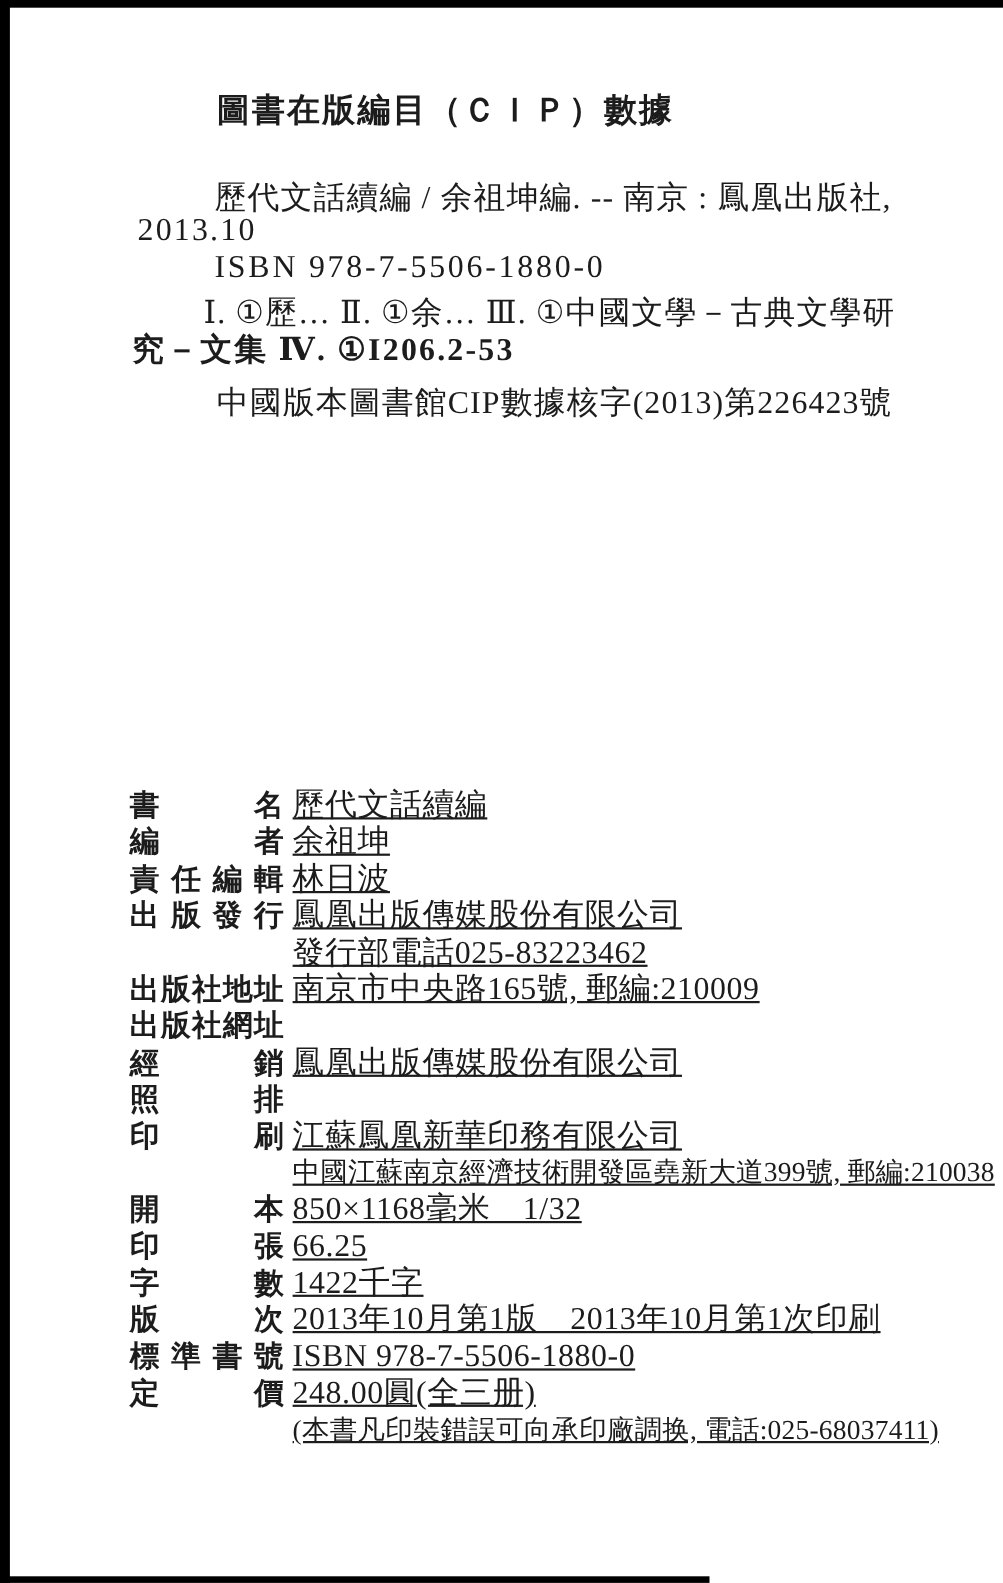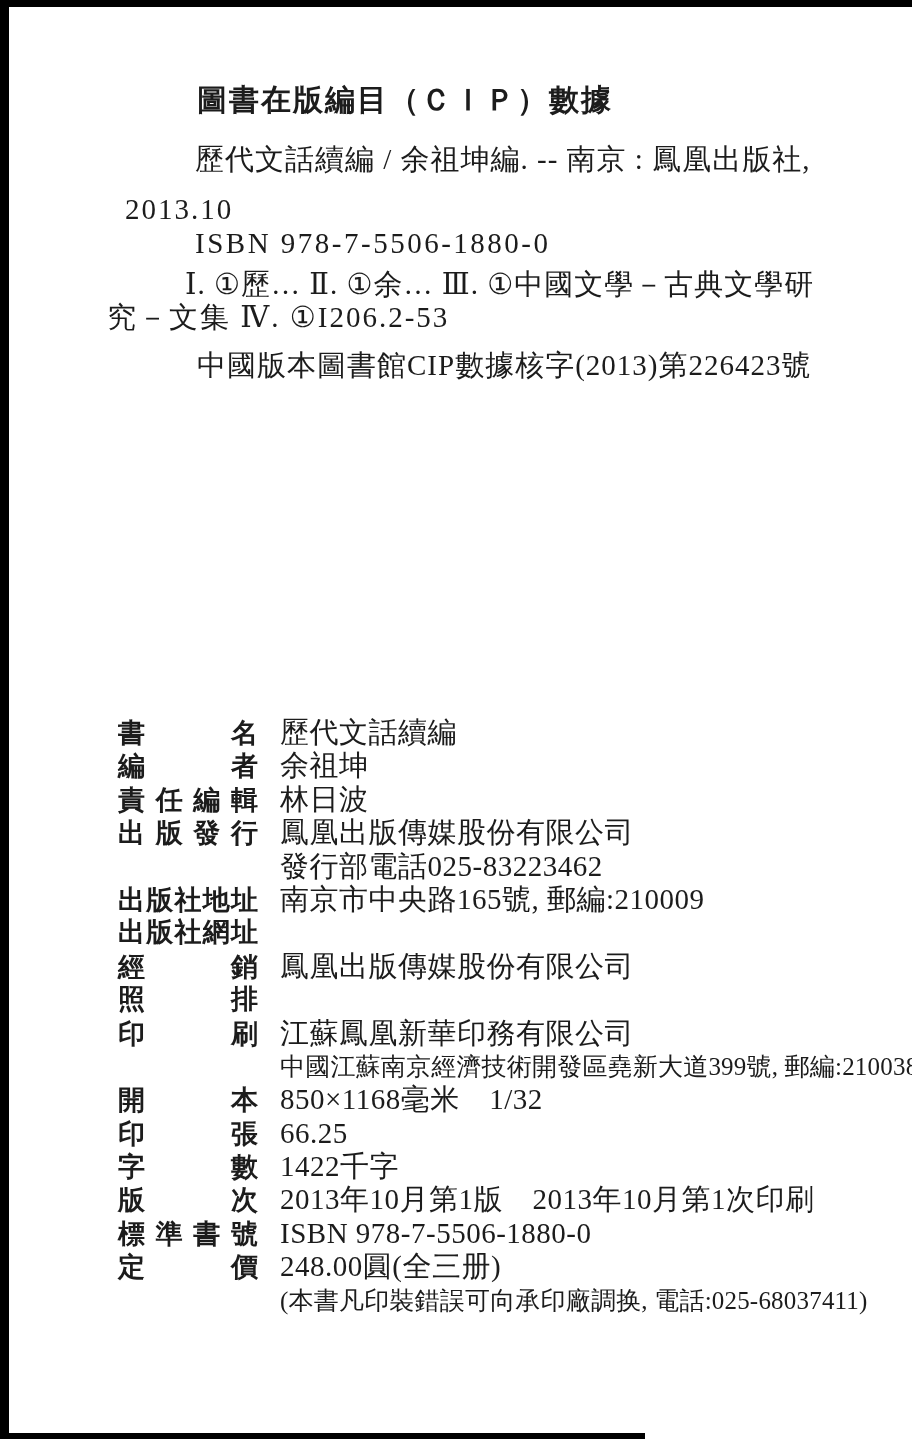--- a/index.html
+++ b/index.html
@@ -31,25 +31,25 @@
     letter-spacing:1px;
     color:var(--ink);
   }
   .cip-heading{
     left:197px;top:80px;
     font-family:"Liberation Sans","DejaVu Sans",sans-serif;
     font-weight:bold;
     font-size:30px;
     letter-spacing:2px;
   }
-  .cip-title{left:195px;top:140px;font-family:Liberation Serif, serif;}
+  .cip-title{left:195px;top:160px;font-family:Liberation Serif, serif;}
   .cip-year{left:125px;top:193px;letter-spacing:2px;}
   .cip-isbn{left:195px;top:227px;letter-spacing:2.5px;}
   .cip-class1{left:185px;top:265px;}
-  .cip-class2{left:107px;top:298px;letter-spacing:2px;}
+  .cip-class2{left:120px;top:298px;letter-spacing:2px;font-weight:bold;}
   .cip-record{left:197px;top:346px;}
 
   
   .colophon{
     position:absolute;
     left:118px;top:716px;
     width:790px;
   }
   .row{
     display:flex;
@@ -61,24 +61,25 @@
   .row .label{
     flex:0 0 140px;
     display:flex;
     justify-content:space-between;
     font-family:"Liberation Sans","DejaVu Sans",sans-serif;
     font-weight:bold;
     font-size:27px;
     color:var(--ink);
   }
   .row .value{
-    margin-left:22px;
+    margin-left:8px;
     font-size:29px;
     letter-spacing:0.5px;
     color:var(--ink);
+    text-decoration:underline;
   }
   .row.small .value{
     font-size:25px;
     letter-spacing:0.2px;
   }
   .row .value.mono{
     font-family:"Liberation Mono","DejaVu Sans Mono",monospace;
     font-size:26px;
     letter-spacing:1px;
   }

